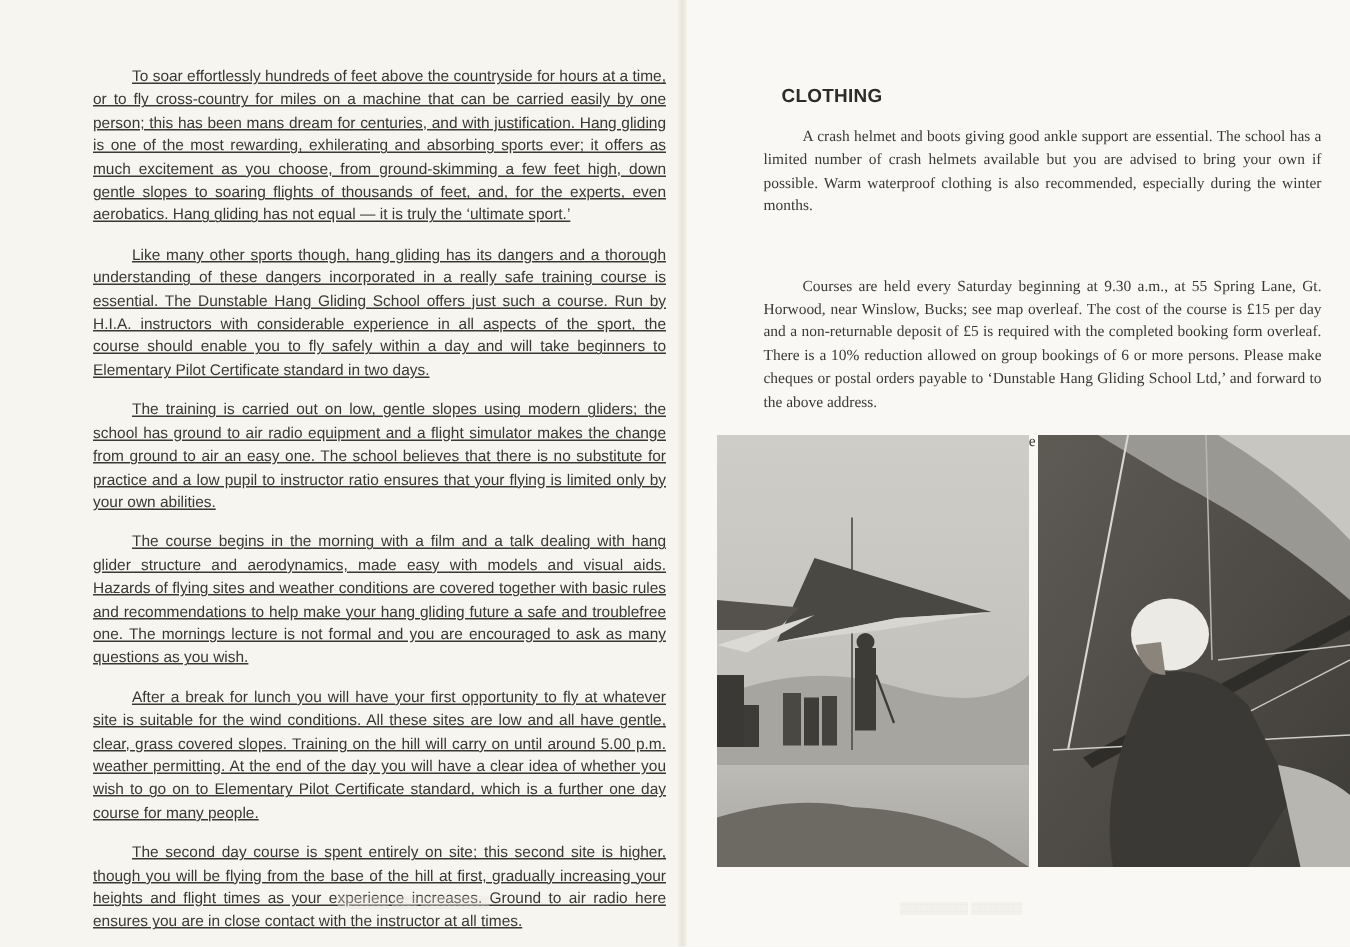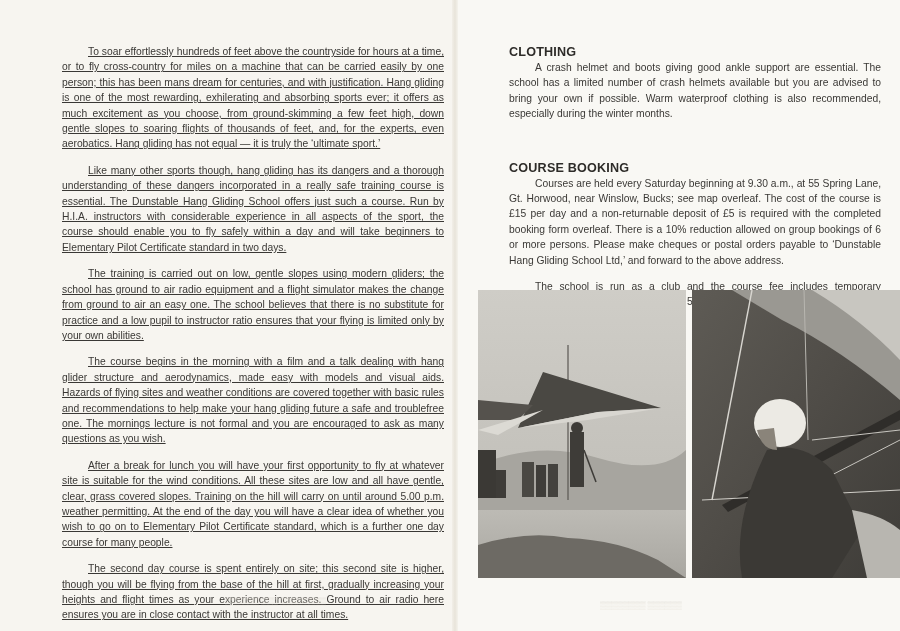--- a/index.html
+++ b/index.html
@@ -19,24 +19,24 @@
   .col-left {
     position: absolute; left: 62px; top: 44px; width: 382px;
     font-size: 10.3px; line-height: 15.4px; text-align: justify;
   }
   .col-left p { margin: 0 0 11px 0; text-indent: 26px; text-decoration: underline; }
   .col-right {
     position: absolute; left: 509px; top: 44px; width: 372px;
     font-size: 10.3px; line-height: 15.4px; text-align: justify;
   }
   .col-right h2 {
-    margin: 0; font-size: 12.6px; font-weight: bold; color: #2e2c29;
+    margin: 12px; font-size: 12.6px; font-weight: bold; color: #2e2c29;
     line-height: 16px; letter-spacing: 0.2px;
   }
-  .col-right p { margin: 0 0 11px 0; text-indent: 26px; }
+  .col-right p { margin: 0 0 11px 0; text-indent: 26px; font-family: Liberation Serif, serif; }
   .sec-gap { height: 27px; }
   .photo {
     position: absolute; top: 290px; height: 288px; overflow: hidden;
   }
   .photo-left { left: 478px; width: 208px; background: #c9c7c1; }
   .photo-right { left: 692px; width: 208px; background: #6a6760; }
   .photo svg { display: block; width: 100%; height: 100%; }
   .ghost {
     position: absolute; font-size: 8px; color: #e4e1da; line-height: 12px;
   }
@@ -55,21 +55,20 @@
   <p>The course begins in the morning with a film and a talk dealing with hang glider structure and aerodynamics, made easy with models and visual aids. Hazards of flying sites and weather conditions are covered together with basic rules and recommendations to help make your hang gliding future a safe and troublefree one. The mornings lecture is not formal and you are encouraged to ask as many questions as you wish.</p>
   <p>After a break for lunch you will have your first opportunity to fly at whatever site is suitable for the wind conditions. All these sites are low and all have gentle, clear, grass covered slopes. Training on the hill will carry on until around 5.00 p.m. weather permitting. At the end of the day you will have a clear idea of whether you wish to go on to Elementary Pilot Certificate standard, which is a further one day course for many people.</p>
   <p>The second day course is spent entirely on site; this second site is higher, though you will be flying from the base of the hill at first, gradually increasing your heights and flight times as your experience increases. Ground to air radio here ensures you are in close contact with the instructor at all times.</p>
 
 </div>
 
 <div class="col-right">
   <h2>CLOTHING</h2>
   <p>A crash helmet and boots giving good ankle support are essential. The school has a limited number of crash helmets available but you are advised to bring your own if possible. Warm waterproof clothing is also recommended, especially during the winter months.</p>
   <div class="sec-gap"></div>
-  <h2>COURSE BOOKING</h2>
   <p>Courses are held every Saturday beginning at 9.30 a.m., at 55 Spring Lane, Gt. Horwood, near Winslow, Bucks; see map overleaf. The cost of the course is £15 per day and a non-returnable deposit of £5 is required with the completed booking form overleaf. There is a 10% reduction allowed on group bookings of 6 or more persons. Please make cheques or postal orders payable to ‘Dunstable Hang Gliding School Ltd,’ and forward to the above address.</p>
   <p>The school is run as a club and the course fee includes temporary membership. Annual membership cost 50p.</p>
 </div>
 
 <div class="photo photo-left">
   <svg viewBox="0 0 208 288" preserveAspectRatio="none">
     <defs>
       <linearGradient id="sky1" x1="0" y1="0" x2="0" y2="1">
         <stop offset="0" stop-color="#cfcdc7"></stop>
         <stop offset="0.7" stop-color="#c2c0ba"></stop>

